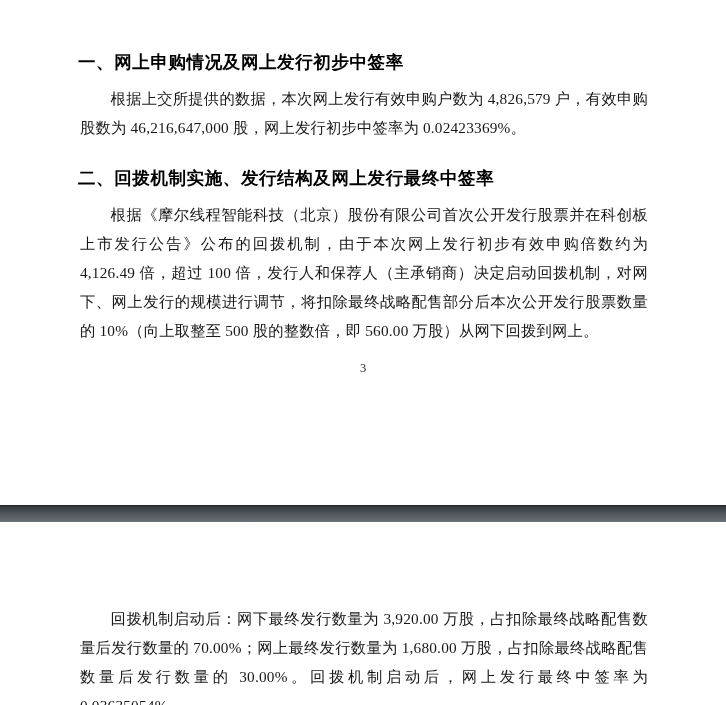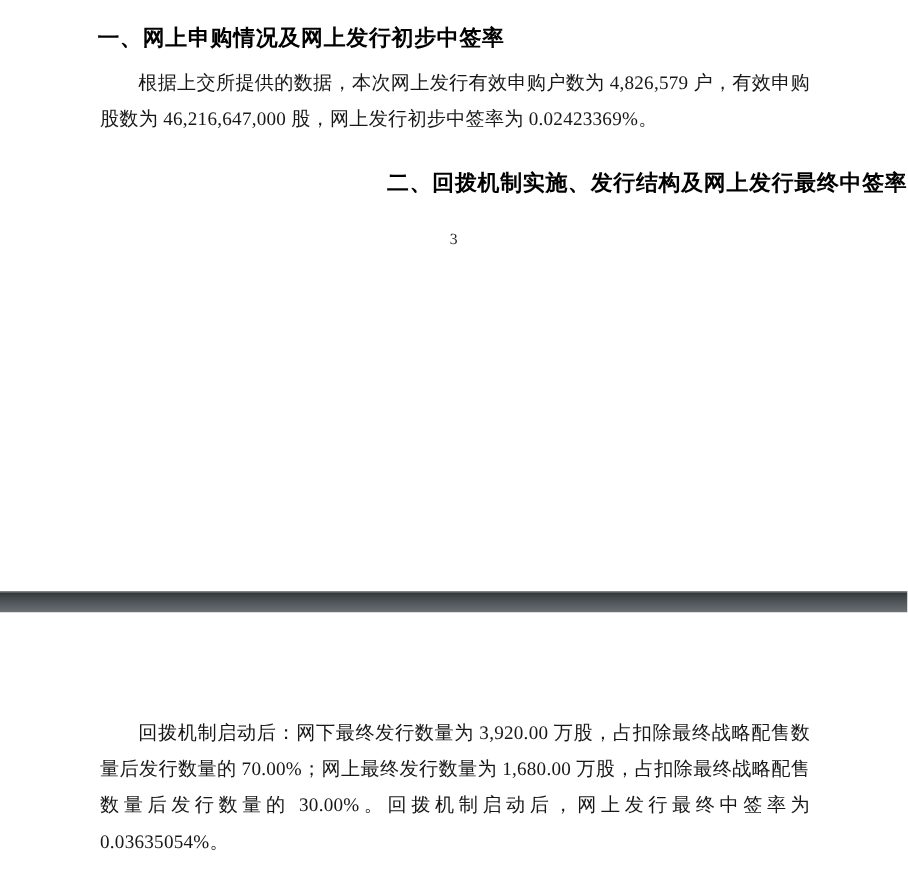--- a/index.html
+++ b/index.html
@@ -24,20 +24,21 @@
   .page {
     width: 726px;
     background: #ffffff;
     position: relative;
     box-sizing: border-box;
   }
 
   .page-one {
     padding-top: 14px;
     height: 473px;
+    margin-top: 32px;
   }
 
   .page-gap {
     width: 726px;
     height: 16px;
     background: linear-gradient(to bottom,
         #2f3438 0%,
         #3b4145 14%,
         #4e5458 45%,
         #5c6267 72%,
@@ -58,21 +59,20 @@
     letter-spacing: 0.6px;
     color: #000000;
     margin: 0 0 6px 0;
     padding-left: 78px;
     line-height: 32px;
     white-space: nowrap;
   }
 
   .heading-2 {
     margin-top: 20px;
-    text-align: right;
   }
 
   .para {
     margin: 0;
     padding: 0 78px 0 80px;
     font-size: 15.3px;
     line-height: 29px;
     text-align: justify;
     text-justify: inter-ideograph;
     text-indent: 2em;
@@ -108,20 +108,21 @@
 
   <div class="page page-one">
 
     <h2 class="heading">一、网上申购情况及网上发行初步中签率</h2>
 
     <p class="para">根据上交所提供的数据，本次网上发行有效申购户数为 4,826,579 户，有效申购股数为 46,216,647,000 股，网上发行初步中签率为 0.02423369%。</p>
 
 
     <h2 class="heading heading-2">二、回拨机制实施、发行结构及网上发行最终中签率</h2>
 
+    <p class="para">根据《摩尔线程智能科技（北京）股份有限公司首次公开发行股票并在科创板上市发行公告》公布的回拨机制，由于本次网上发行初步有效申购倍数约为 4,126.49 倍，超过 100 倍，发行人和保荐人（主承销商）决定启动回拨机制，对网下、网上发行的规模进行调节，将扣除最终战略配售部分后本次公开发行股票数量的 10%（向上取整至 500 股的整数倍，即 560.00 万股）从网下回拨到网上。</p>
 
     <p class="page-number">3</p>
 
   </div>
 
   <div class="page-gap"></div>
 
   <div class="page page-two">
 
     <div class="spacer-top"></div>

